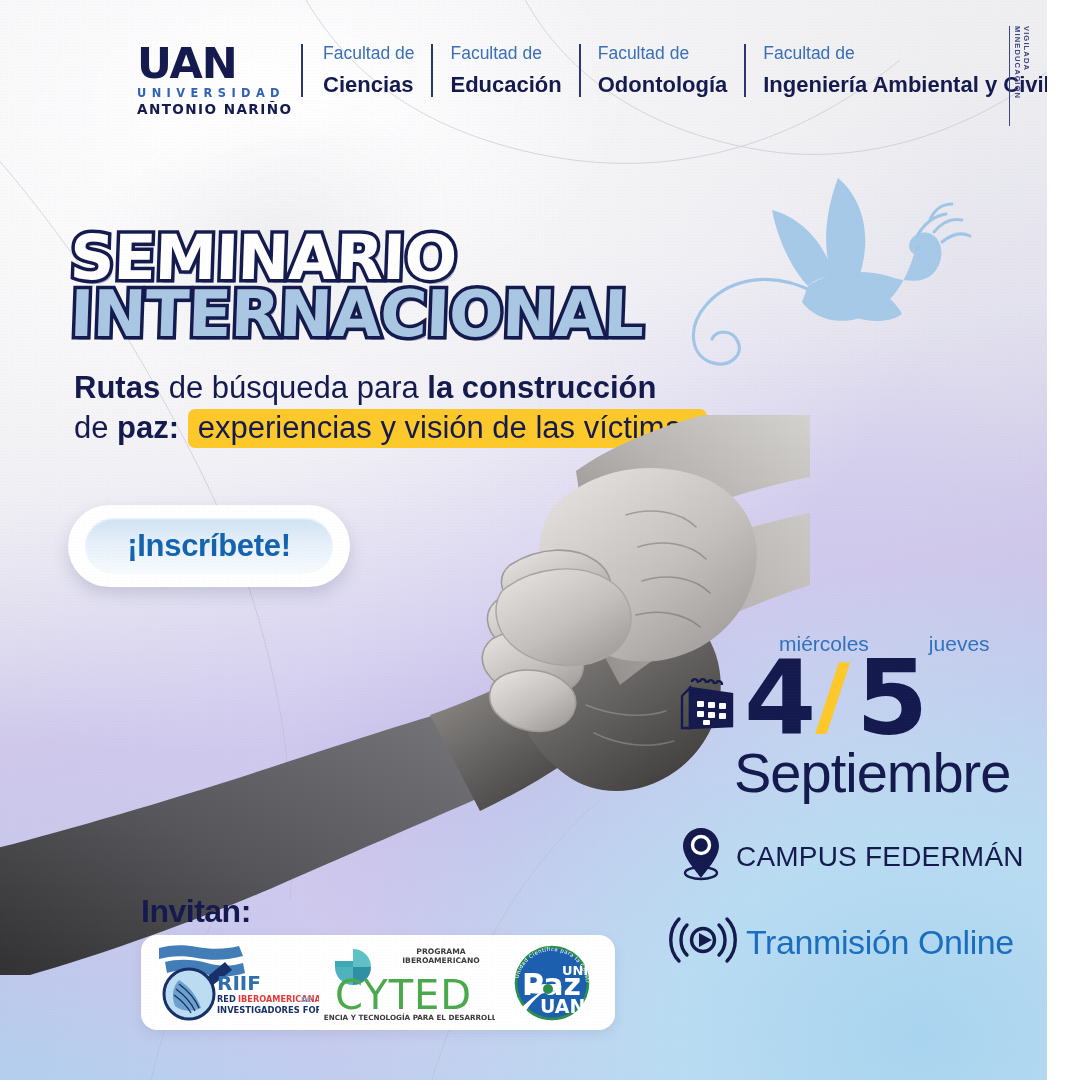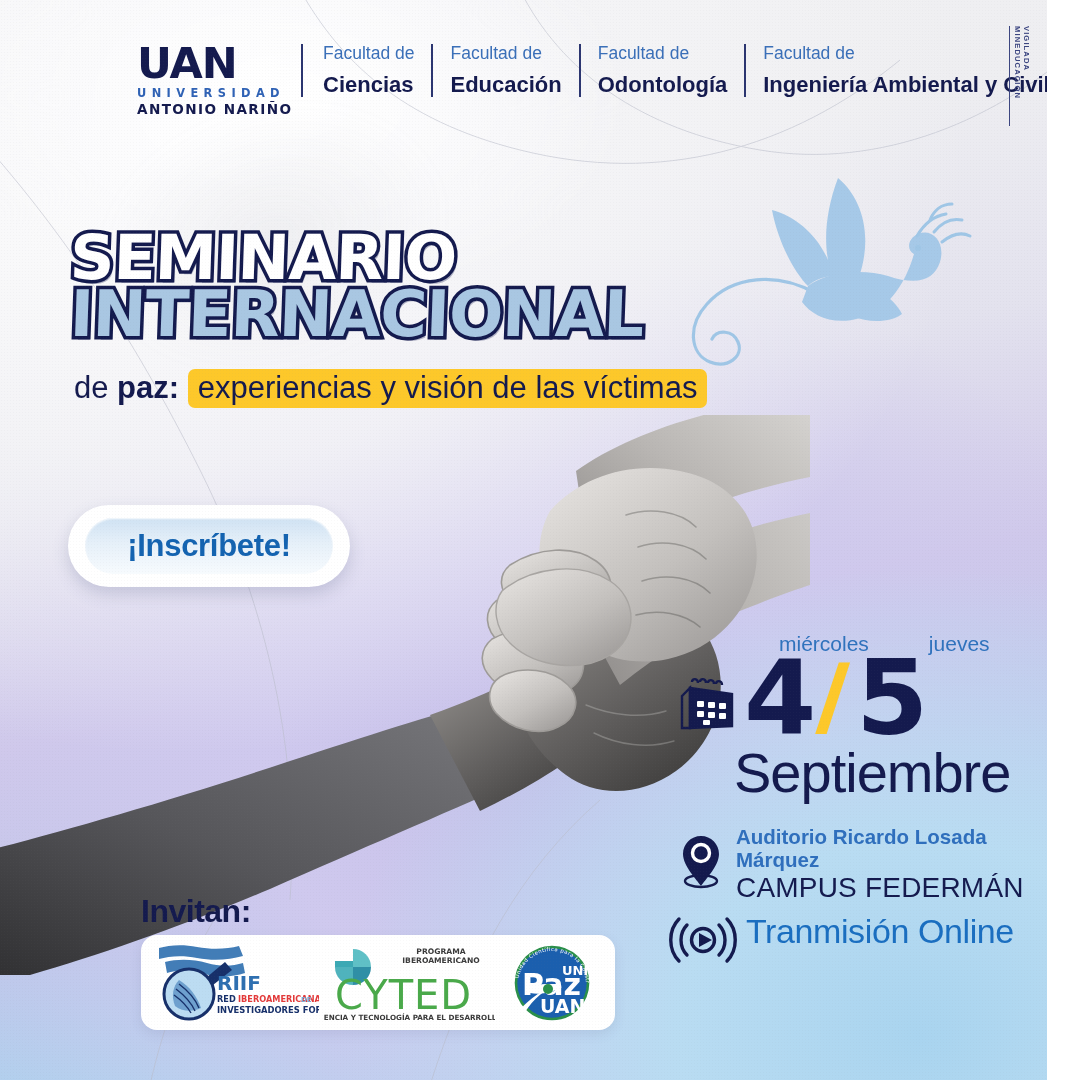--- a/index.html
+++ b/index.html
@@ -121,21 +121,21 @@
   .month{font-size:56px;color:#141a4e;font-weight:400;letter-spacing:-1px;margin-left:58px;margin-top:-6px;}
 
   
   .venue{position:absolute;left:678px;top:826px;display:flex;align-items:center;}
   .pin-ico{width:46px;flex:none;}
   .venue-txt{margin-left:12px;line-height:1.12;}
   .venue-1{font-size:20.5px;color:#2f6fbd;font-weight:600;}
   .venue-2{font-size:28px;color:#141a4e;font-weight:400;letter-spacing:.2px;}
 
   
-  .online{position:absolute;left:668px;top:912px;display:flex;}
+  .online{position:absolute;left:668px;top:912px;display:flex;align-items:center;}
   .bcast-ico{width:70px;flex:none;}
   .online-txt{font-size:34px;color:#1a6ec0;margin-left:8px;letter-spacing:-.4px;}
 
   
   .invitan{position:absolute;left:141px;top:893px;font-size:32px;font-weight:700;color:#141a4e;letter-spacing:-.5px;}
   .logo-bar{
     position:absolute;left:141px;top:935px;width:474px;height:95px;
     background:#fff;border-radius:16px;display:flex;align-items:center;
     box-shadow:0 4px 12px rgba(70,80,120,.12);
   }
@@ -207,20 +207,21 @@
       <circle cx="306" cy="72" r="3" fill="#9fc6e6"></circle>
     </svg>
   </div>
 
   <div class="title-block">
     <div class="t-line t1"><span>SEMINARIO</span></div>
     <div class="t-line t2"><span>INTERNACIONAL</span></div>
   </div>
 
   <div class="subtitle">
+    <div class="sub-row"><span class="b">Rutas</span><span> de búsqueda para </span><span class="b">la construcción</span></div>
     <div class="sub-row"><span>de </span><span class="b">paz:</span>&nbsp;<span class="hl">experiencias y visión de las víctimas</span></div>
   </div>
 
   <div class="cta">
     <div class="cta-inner">
       <span class="cta-text">¡Inscríbete!</span>
     </div>
   </div>
 
   <div class="hands">
@@ -319,21 +320,20 @@
 
   <div class="venue">
     <span class="pin-ico">
       <svg width="46" height="58" viewBox="0 0 46 58">
         <path d="M23,2 C33,2 41,10 41,20 C41,32 27,46 23,52 C19,46 5,32 5,20 C5,10 13,2 23,2 Z" fill="#141a4e"></path>
         <circle cx="23" cy="19" r="8.5" fill="none" stroke="#ffffff" stroke-width="3.4"></circle>
         <ellipse cx="23" cy="47" rx="16" ry="6" fill="none" stroke="#141a4e" stroke-width="2.4"></ellipse>
       </svg>
     </span>
     <span class="venue-txt">
-      <span class="venue-1" style="display:block">Auditorio Ricardo Losada Márquez</span>
       <span class="venue-2" style="display:block">CAMPUS FEDERMÁN</span>
     </span>
   </div>
 
   <div class="online">
     <span class="bcast-ico">
       <svg width="70" height="56" viewBox="0 0 70 56">
         <g fill="none" stroke="#141a4e" stroke-width="3.4" stroke-linecap="round">
           <circle cx="35" cy="28" r="11.5"></circle>
           <path d="M19,13 C11,21 11,35 19,43"></path>

